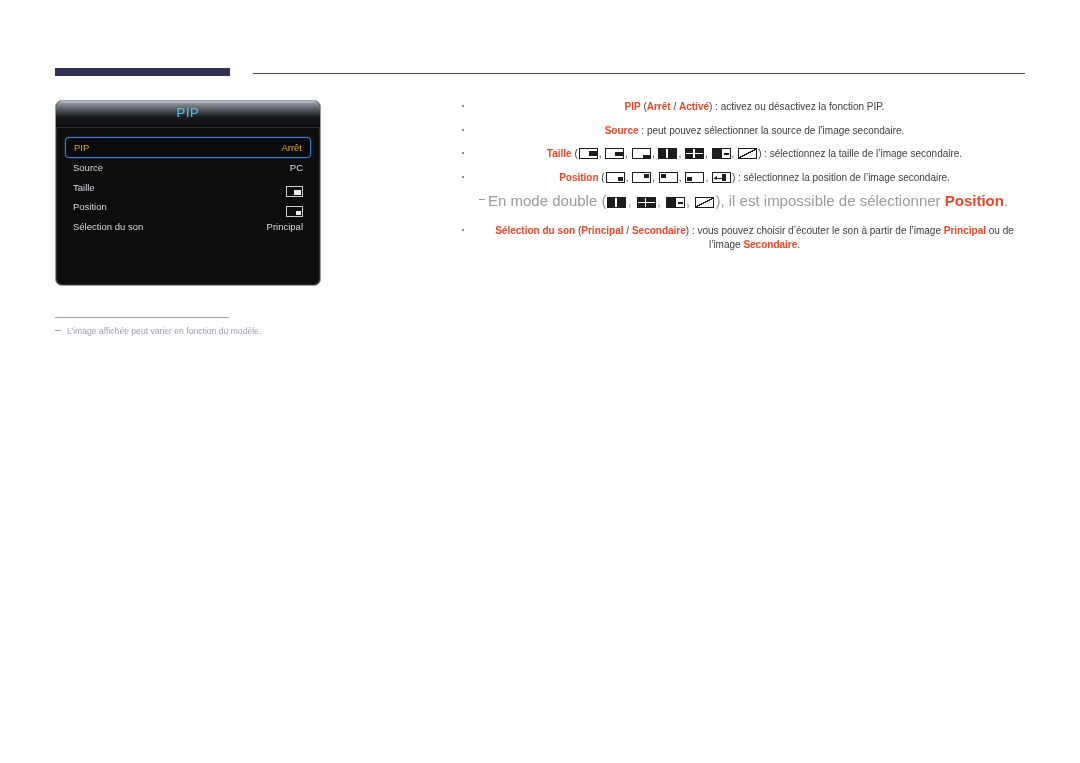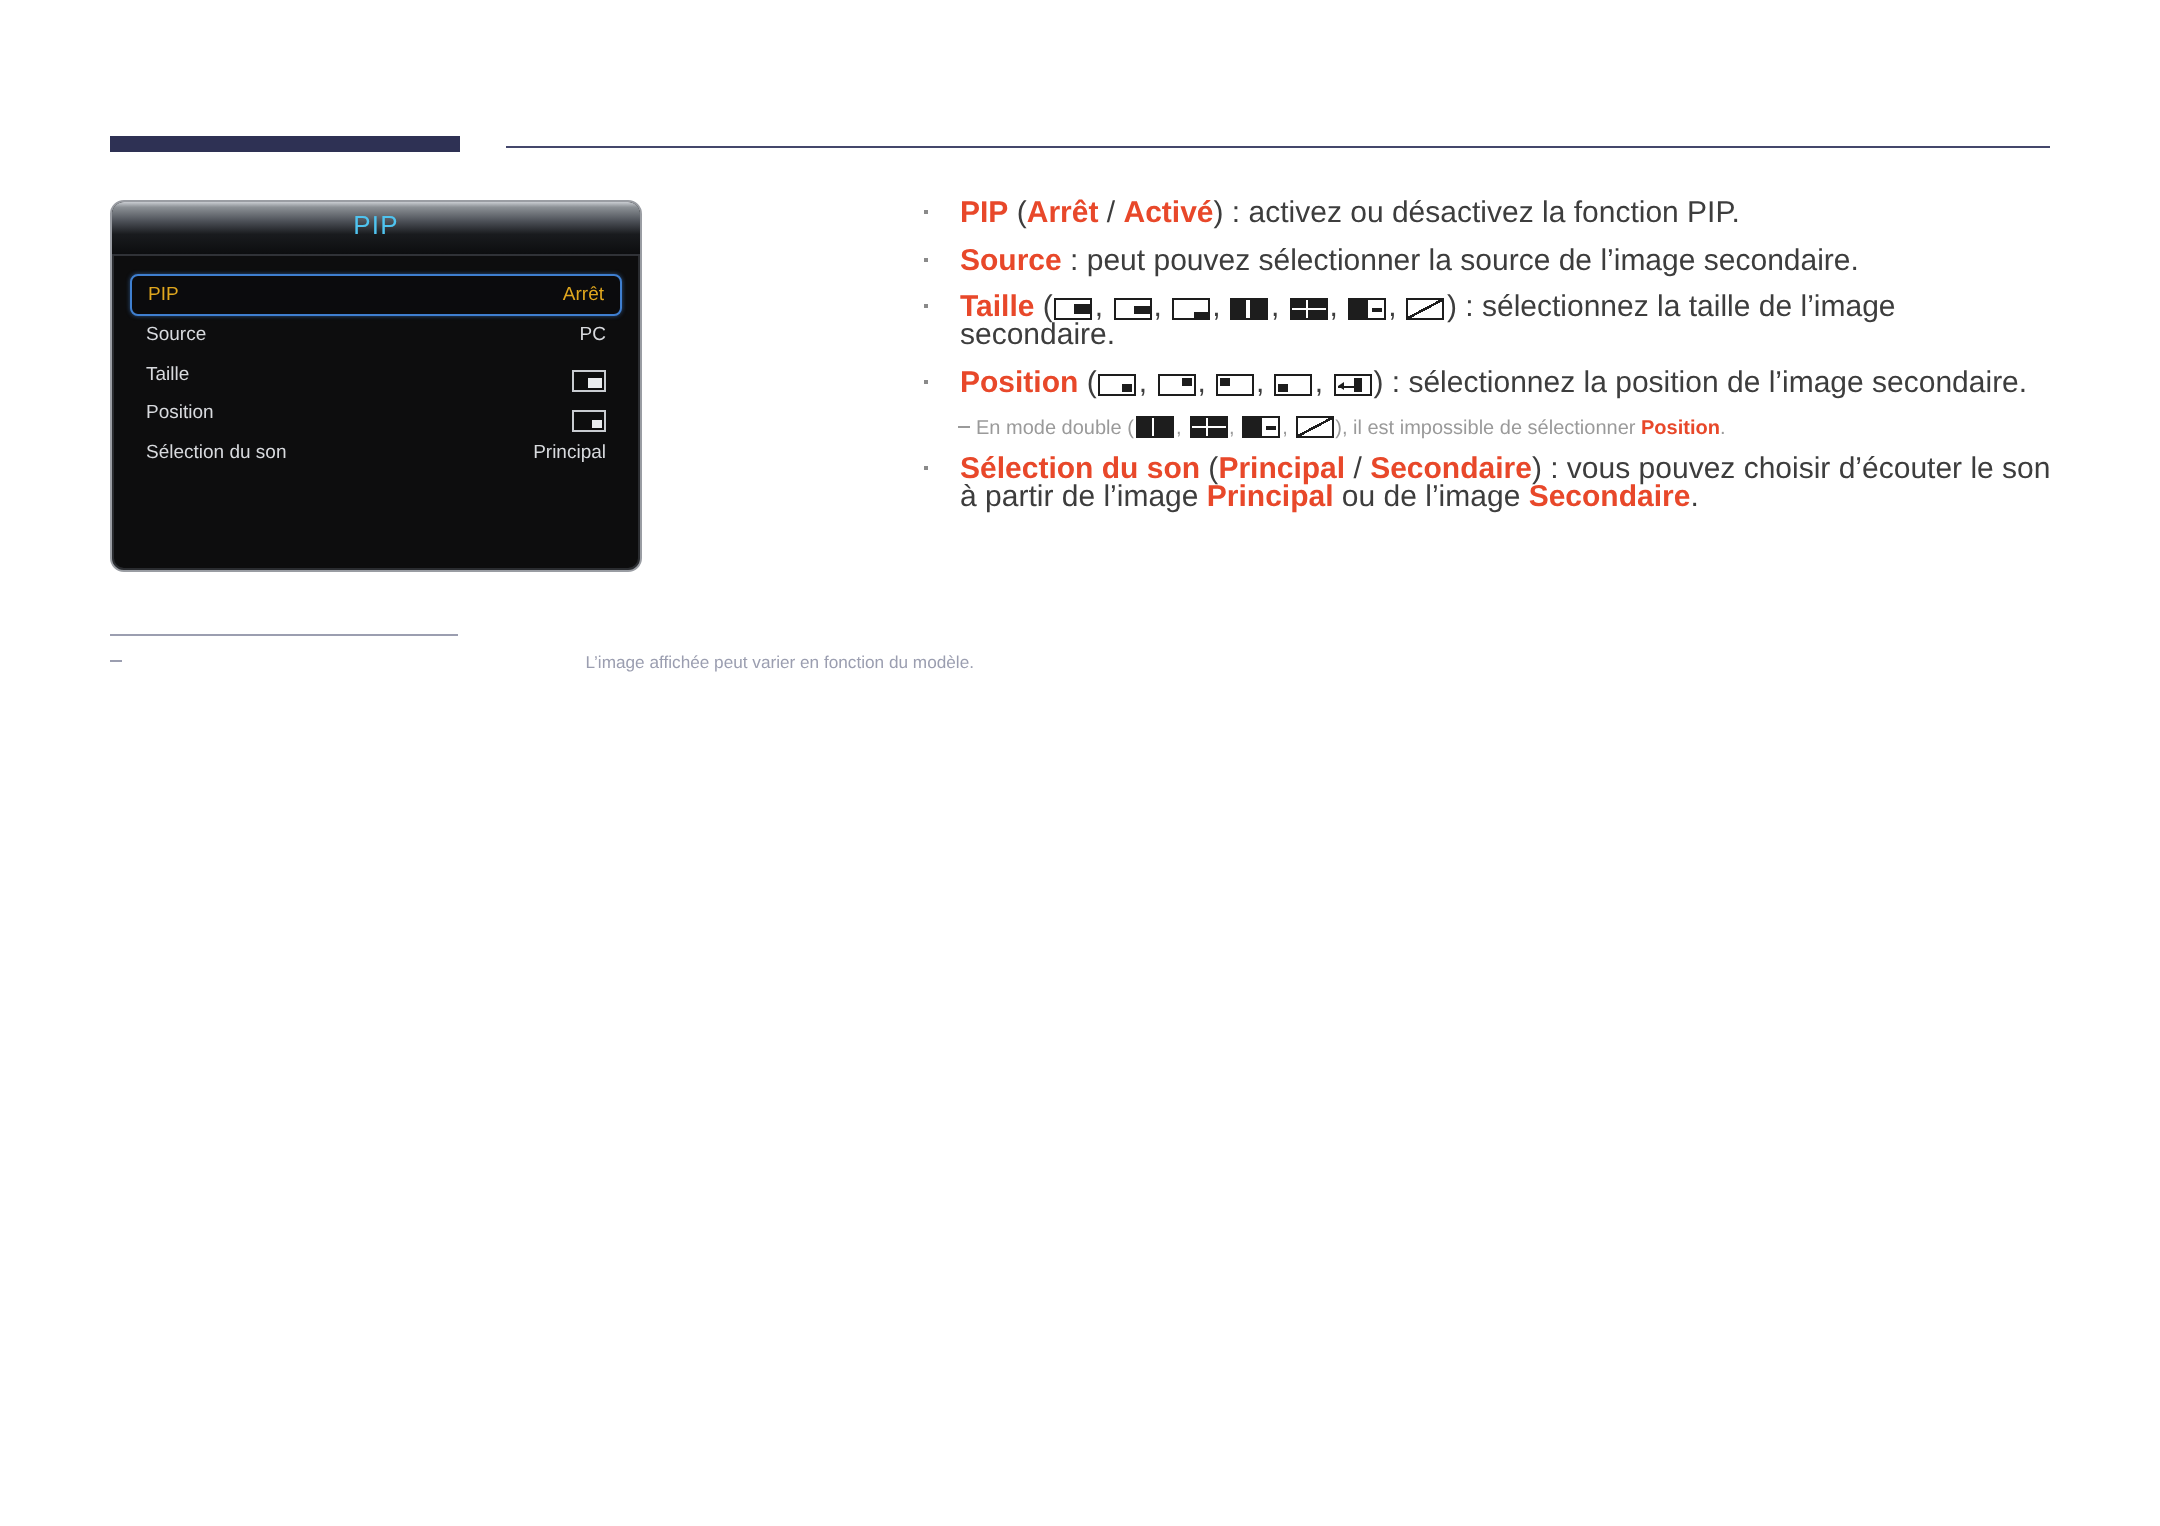--- a/index.html
+++ b/index.html
@@ -155,42 +155,43 @@
   #content {
     position: absolute;
     left: 459px;
     top: 100px;
     width: 570px;
   }
   .bullet {
     position: relative;
     padding-left: 21px;
     margin-bottom: 9.5px;
-    font-size: 15px;
+    font-size: 10px;
     line-height: 14px;
     color: #3d3d3d;
+    text-align: center;
   }
   .bullet > .dot {
     position: absolute;
     left: 3px;
     top: 5px;
     width: 2px;
     height: 2px;
     background: #8a8a8a;
   }
   .kw {
     color: #e8482a;
     font-weight: bold;
   }
   .sub {
     position: relative;
     padding-left: 29px;
     margin-top: 4px;
-    margin-bottom: 6px;
-    font-size: 10px;
+    margin-bottom: 16px;
+    font-size: 15px;
     line-height: 14px;
     color: #9a9a9a;
   }
   .sub > .dash {
     position: absolute;
     left: 20px;
     top: 5px;
     width: 6px;
     height: 1px;
     background: #9a9a9a;
@@ -253,21 +254,20 @@
   }
   #footnote {
     position: absolute;
     left: 55px;
     top: 325px;
     width: 420px;
     font-size: 8.6px;
     line-height: 12px;
     color: #9b9eb0;
     padding-left: 12px;
-    text-align: right;
   }
   #footnote .dash {
     position: absolute;
     left: 0;
     top: 5px;
     width: 6px;
     height: 1px;
     background: #9b9eb0;
   }
 </style>

